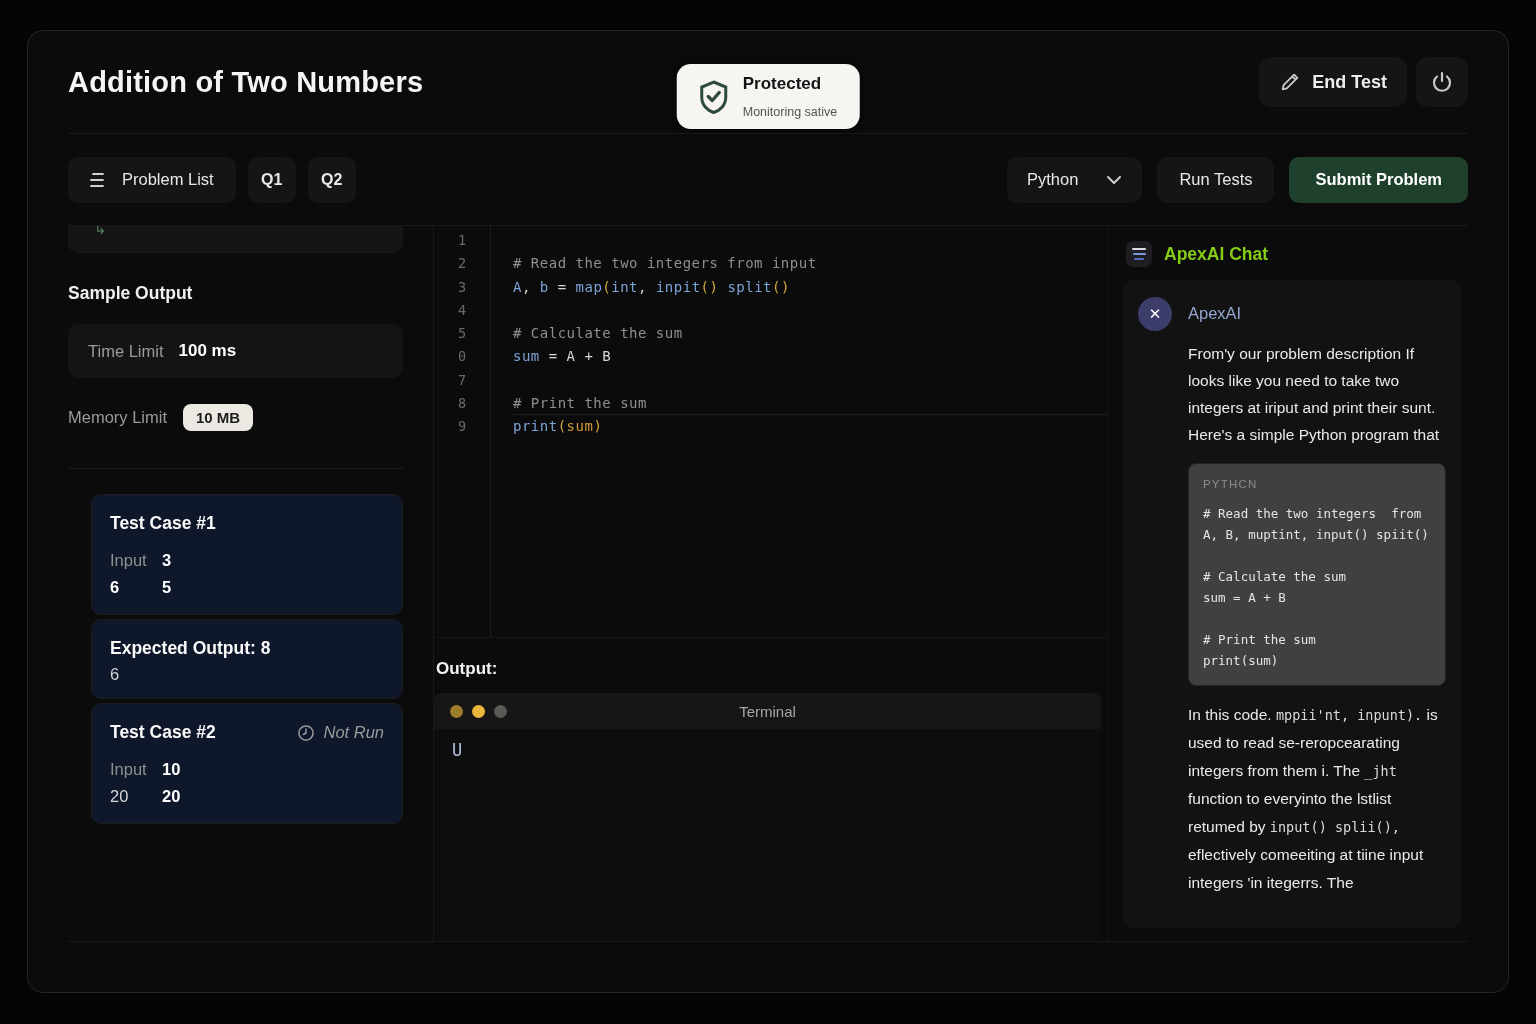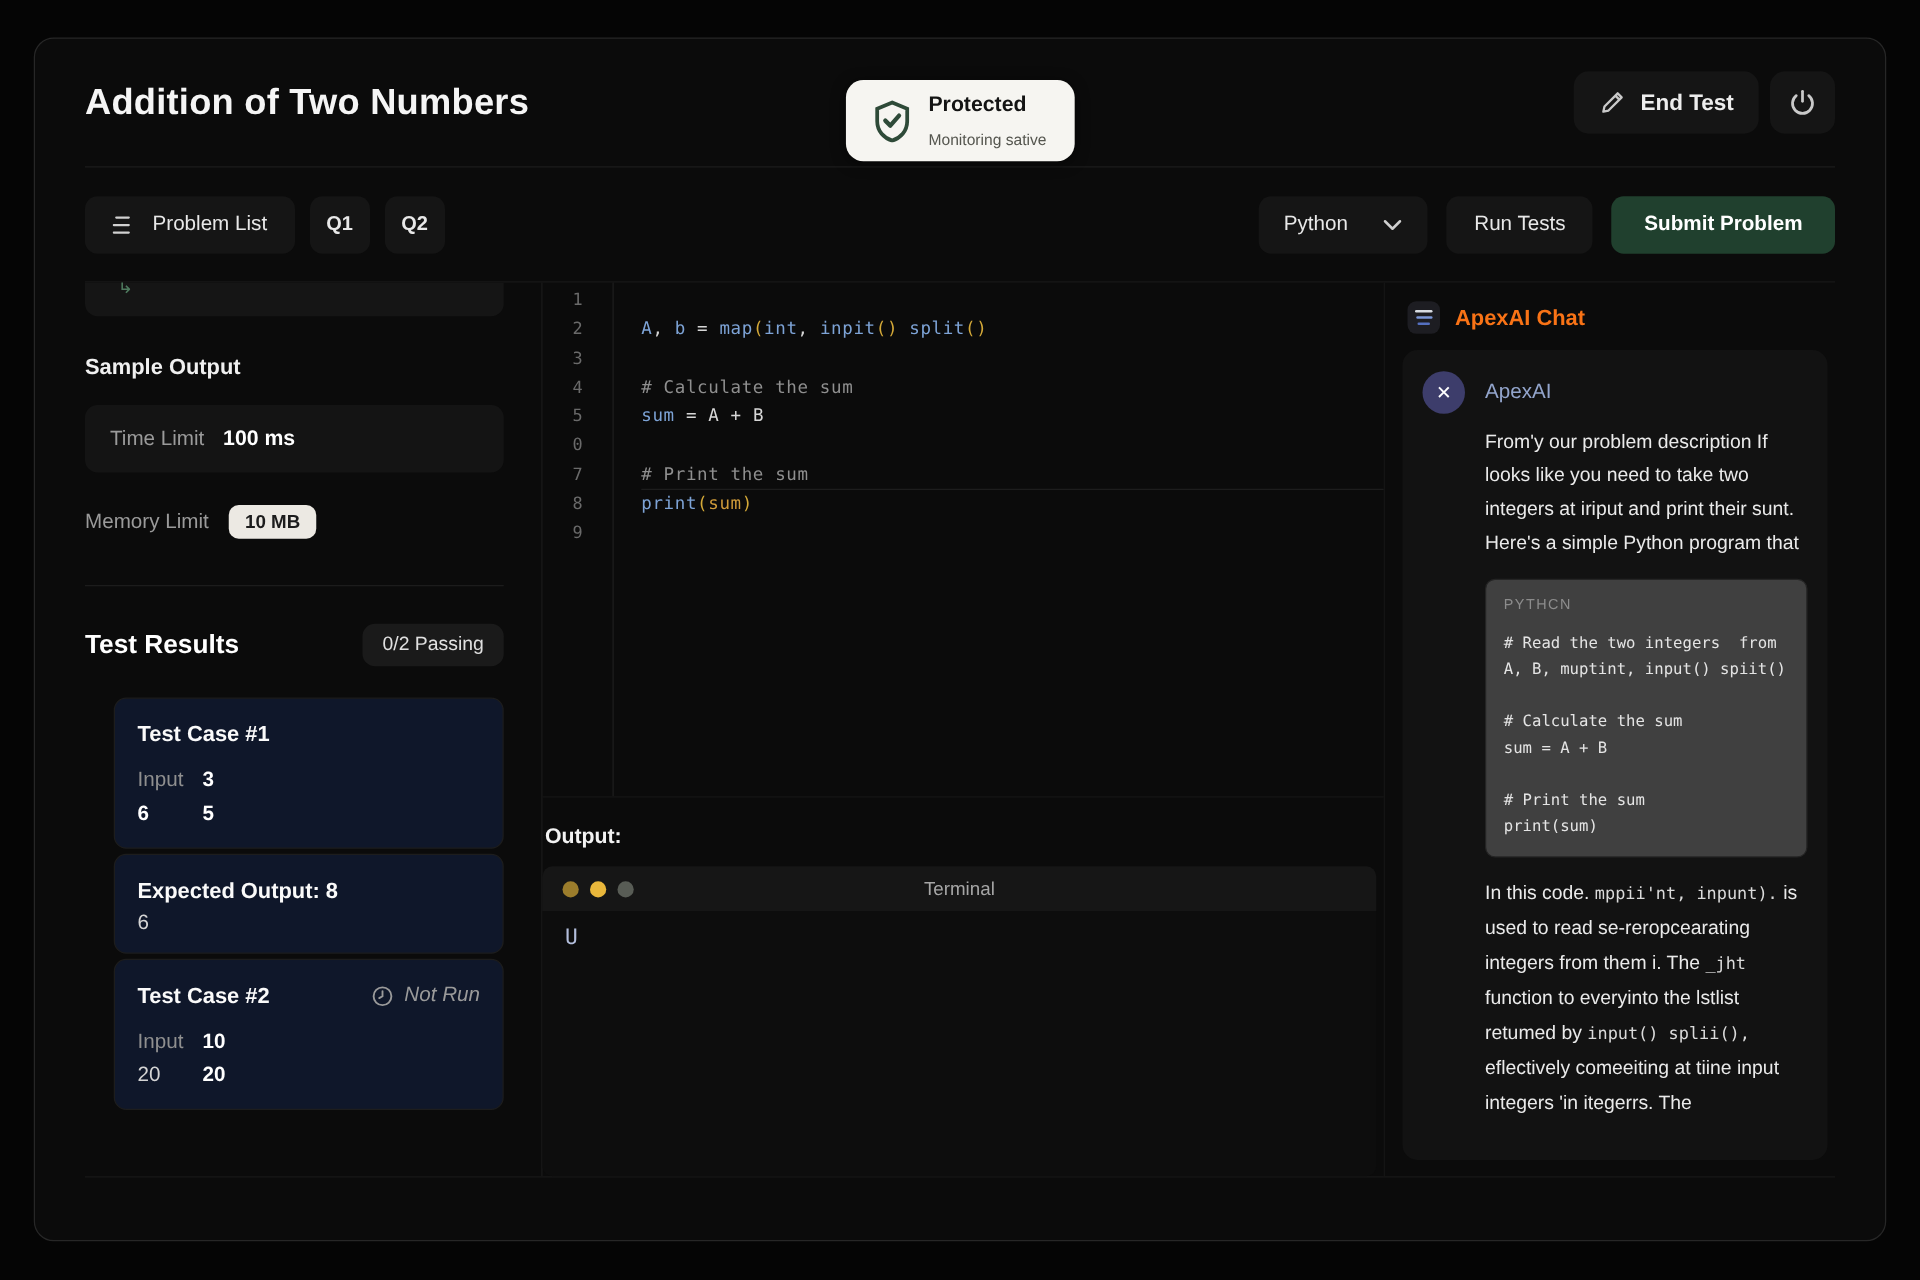--- a/index.html
+++ b/index.html
@@ -70,21 +70,21 @@
   .terminal { margin-right:6px; }
   .term-header { height:36px; background:#161616; border-radius:8px 8px 0 0; position:relative; display:flex; align-items:center; justify-content:center; color:#a6a6a6; font-size:15px; }
   .dots { position:absolute; left:16px; top:12px; display:flex; gap:9px; }
   .dot { width:13px; height:13px; border-radius:50%; }
   .dot1 { background:#9c7d2c; } .dot2 { background:#e9b73b; } .dot3 { background:#585c55; }
   .term-body { height:212px; background:#0d0d0d; border-radius:0 0 8px 8px; padding:11px 18px; cursor:text; }
   .term-cursor { color:#b3bedc; font-family:"DejaVu Sans Mono", monospace; font-size:17px; }
   
   .chat-col { padding-left:14px; border-left:1px solid #141414; display:flex; flex-direction:column; }
   .chat-header { margin:15px 0 13px 4px; display:flex; align-items:center; gap:12px; }
-  .chat-header-title { font-size:17.5px; font-weight:800; color:#f97316; }
+  .chat-header-title { font-size:17.5px; font-weight:800; color:#84cc16; }
   .chat-icon { width:26px; height:26px; border-radius:7px; background:#1d1d22; display:flex; flex-direction:column; justify-content:center; align-items:center; gap:3px; }
   .chat-icon i { display:block; height:2px; border-radius:1px; }
   .chat-icon i:nth-child(1){ width:14px; background:#d8dce2; }
   .chat-icon i:nth-child(2){ width:13px; background:#7b96d8; }
   .chat-icon i:nth-child(3){ width:10px; background:#5570c0; }
   .chat-card { width:340px; height:648px; background:#121212; border-radius:12px; padding:17px 16px; overflow:hidden; }
   .msg-head { display:flex; gap:16px; }
   .avatar { width:34px; height:34px; border-radius:50%; background:#3d3d6b; color:#fff; display:flex; align-items:center; justify-content:center; font-size:15px; flex:0 0 auto; }
   .sender { color:#93a5cc; font-size:16.5px; padding-top:7px; }
   .msg-body { margin:9px 0 0 50px; width:252px; font-size:15.5px; color:#eaeaea; line-height:27px; }
@@ -172,24 +172,20 @@
       <div class="limit-box">
         <span class="dim-label">Time Limit</span>
         <span class="strong-val">100 ms</span>
       </div>
       <div class="mem-row">
         <span class="dim-label">Memory Limit</span>
         <span class="mem-pill">10 MB</span>
       </div>
       <div class="side-divider"></div>
 
-      <div class="results-row">
-        <span class="results-h">Test Results</span>
-        <span class="passing-badge">0/2 Passing</span>
-      </div>
 
       <div class="tc-card first">
         <div class="tc-head">
           <span class="tc-title">Test Case #1</span>
         </div>
         <div class="tc-rows">
           <span class="g">Input</span>
           <span class="w">3</span>
           <span class="w">6</span>
           <span class="w">5</span>
@@ -231,20 +227,21 @@
             <div>3</div>
             <div>4</div>
             <div>5</div>
             <div>0</div>
             <div>7</div>
             <div>8</div>
             <div>9</div>
           </div>
         <div class="code-area" id="code-area">
             <div class="code-line"></div>
+            <div class="code-line"><span class="c"># Read the two integers from input</span></div>
             <div class="code-line"><span class="b">A</span><span class="p">, </span><span class="b">b</span><span class="p"> = </span><span class="b">map</span><span class="y">(</span><span class="b">int</span><span class="p">, </span><span class="b">inpit</span><span class="y">()</span><span class="p"> </span><span class="b">split</span><span class="y">()</span></div>
             <div class="code-line"></div>
             <div class="code-line"><span class="c"># Calculate the sum</span></div>
             <div class="code-line"><span class="b">sum</span><span class="p"> = </span><span class="p">A + B</span></div>
             <div class="code-line"></div>
             <div class="code-line hl"><span class="c"># Print the sum</span></div>
             <div class="code-line"><span class="b">print</span><span class="y">(</span><span class="o">sum</span><span class="y">)</span></div>
           </div>
       </div>
       <div class="output-label">Output:</div>

